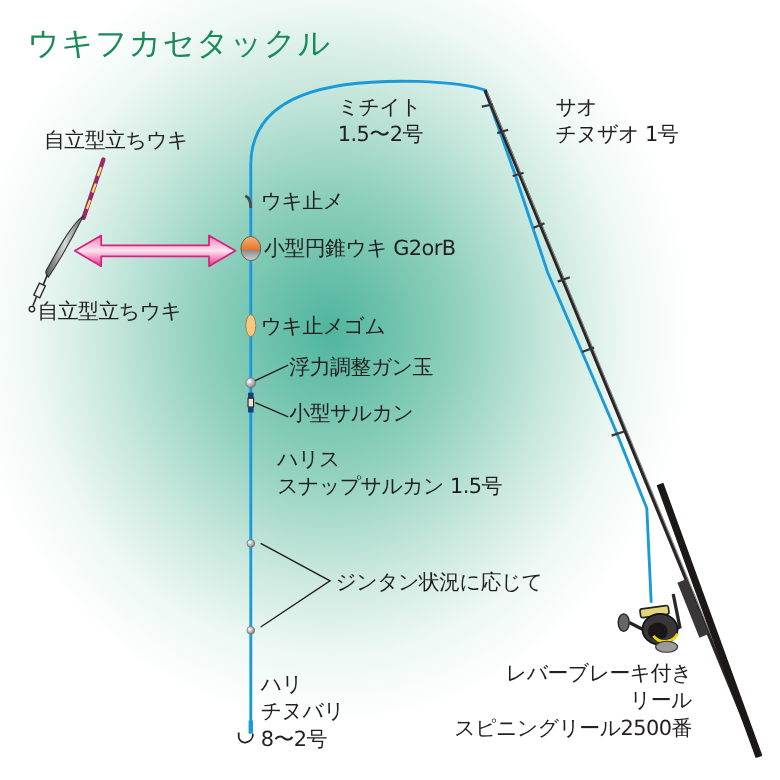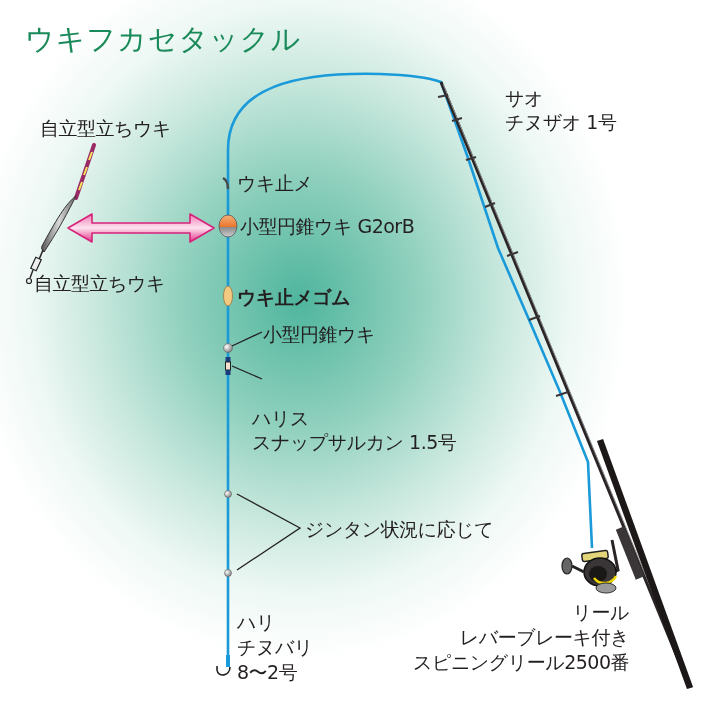--- a/index.html
+++ b/index.html
@@ -121,51 +121,56 @@
       <circle cx="29" cy="281" r="2.5" fill="none" stroke="#222" stroke-width="1.2"></circle>
     </g>
 
     <g>
       <path d="M68 228 L92 214 L92 223 L190 223 L190 214 L214 228 L190 242 L190 233 L92 233 L92 242 Z" fill="url(#arrowGrad)" stroke="#d6237b" stroke-width="1.6" stroke-linejoin="round"></path>
     </g>
   </svg>
 
   <div class="title">ウキフカセタックル</div>
 
+  <div class="lbl" style="left:307px; top:86px;">
+    <div>ミチイト</div>
+    <div>1.5〜2号</div>
+  </div>
 
   <div class="lbl" style="left:505px; top:86px;">
     <div>サオ</div>
     <div>チヌザオ 1号</div>
   </div>
 
   <div class="lbl" style="left:40px; top:116px;">自立型立ちウキ</div>
 
   <div class="lbl" style="left:237px; top:171px;">ウキ止メ</div>
 
   <div class="lbl" style="left:240px; top:214px;">小型円錐ウキ G2orB</div>
 
   <div class="lbl" style="left:34px; top:271px;">自立型立ちウキ</div>
 
-  <div class="lbl" style="left:237px; top:285px;font-weight:bold;">ウキ止メゴム</div>
+  <div class="lbl" style="left:237px; top:285px;">ウキ止メゴム</div>
 
-  <div class="lbl" style="left:263px; top:322px;">小型円錐ウキ</div>
+  <div class="lbl" style="left:263px; top:322px;">浮力調整ガン玉</div>
 
+  <div class="lbl" style="left:263px; top:364px;">小型サルカン</div>
 
   <div class="lbl" style="left:252px; top:406px;">
     <div>ハリス</div>
     <div>スナップサルカン 1.5号</div>
   </div>
 
   <div class="lbl" style="left:305px; top:517px;">ジンタン状況に応じて</div>
 
   <div class="lbl" style="left:237px; top:610px; line-height:25px;">
     <div>ハリ</div>
     <div>チヌバリ</div>
     <div>8〜2号</div>
   </div>
 
   <div class="lbl right" style="right:80px; top:600px; line-height:25px;">
+    <div>レバーブレーキ付き</div>
     <div>リール</div>
-    <div>レバーブレーキ付き</div>
     <div>スピニングリール2500番</div>
   </div>
 
 </div>
 
 </body></html>

